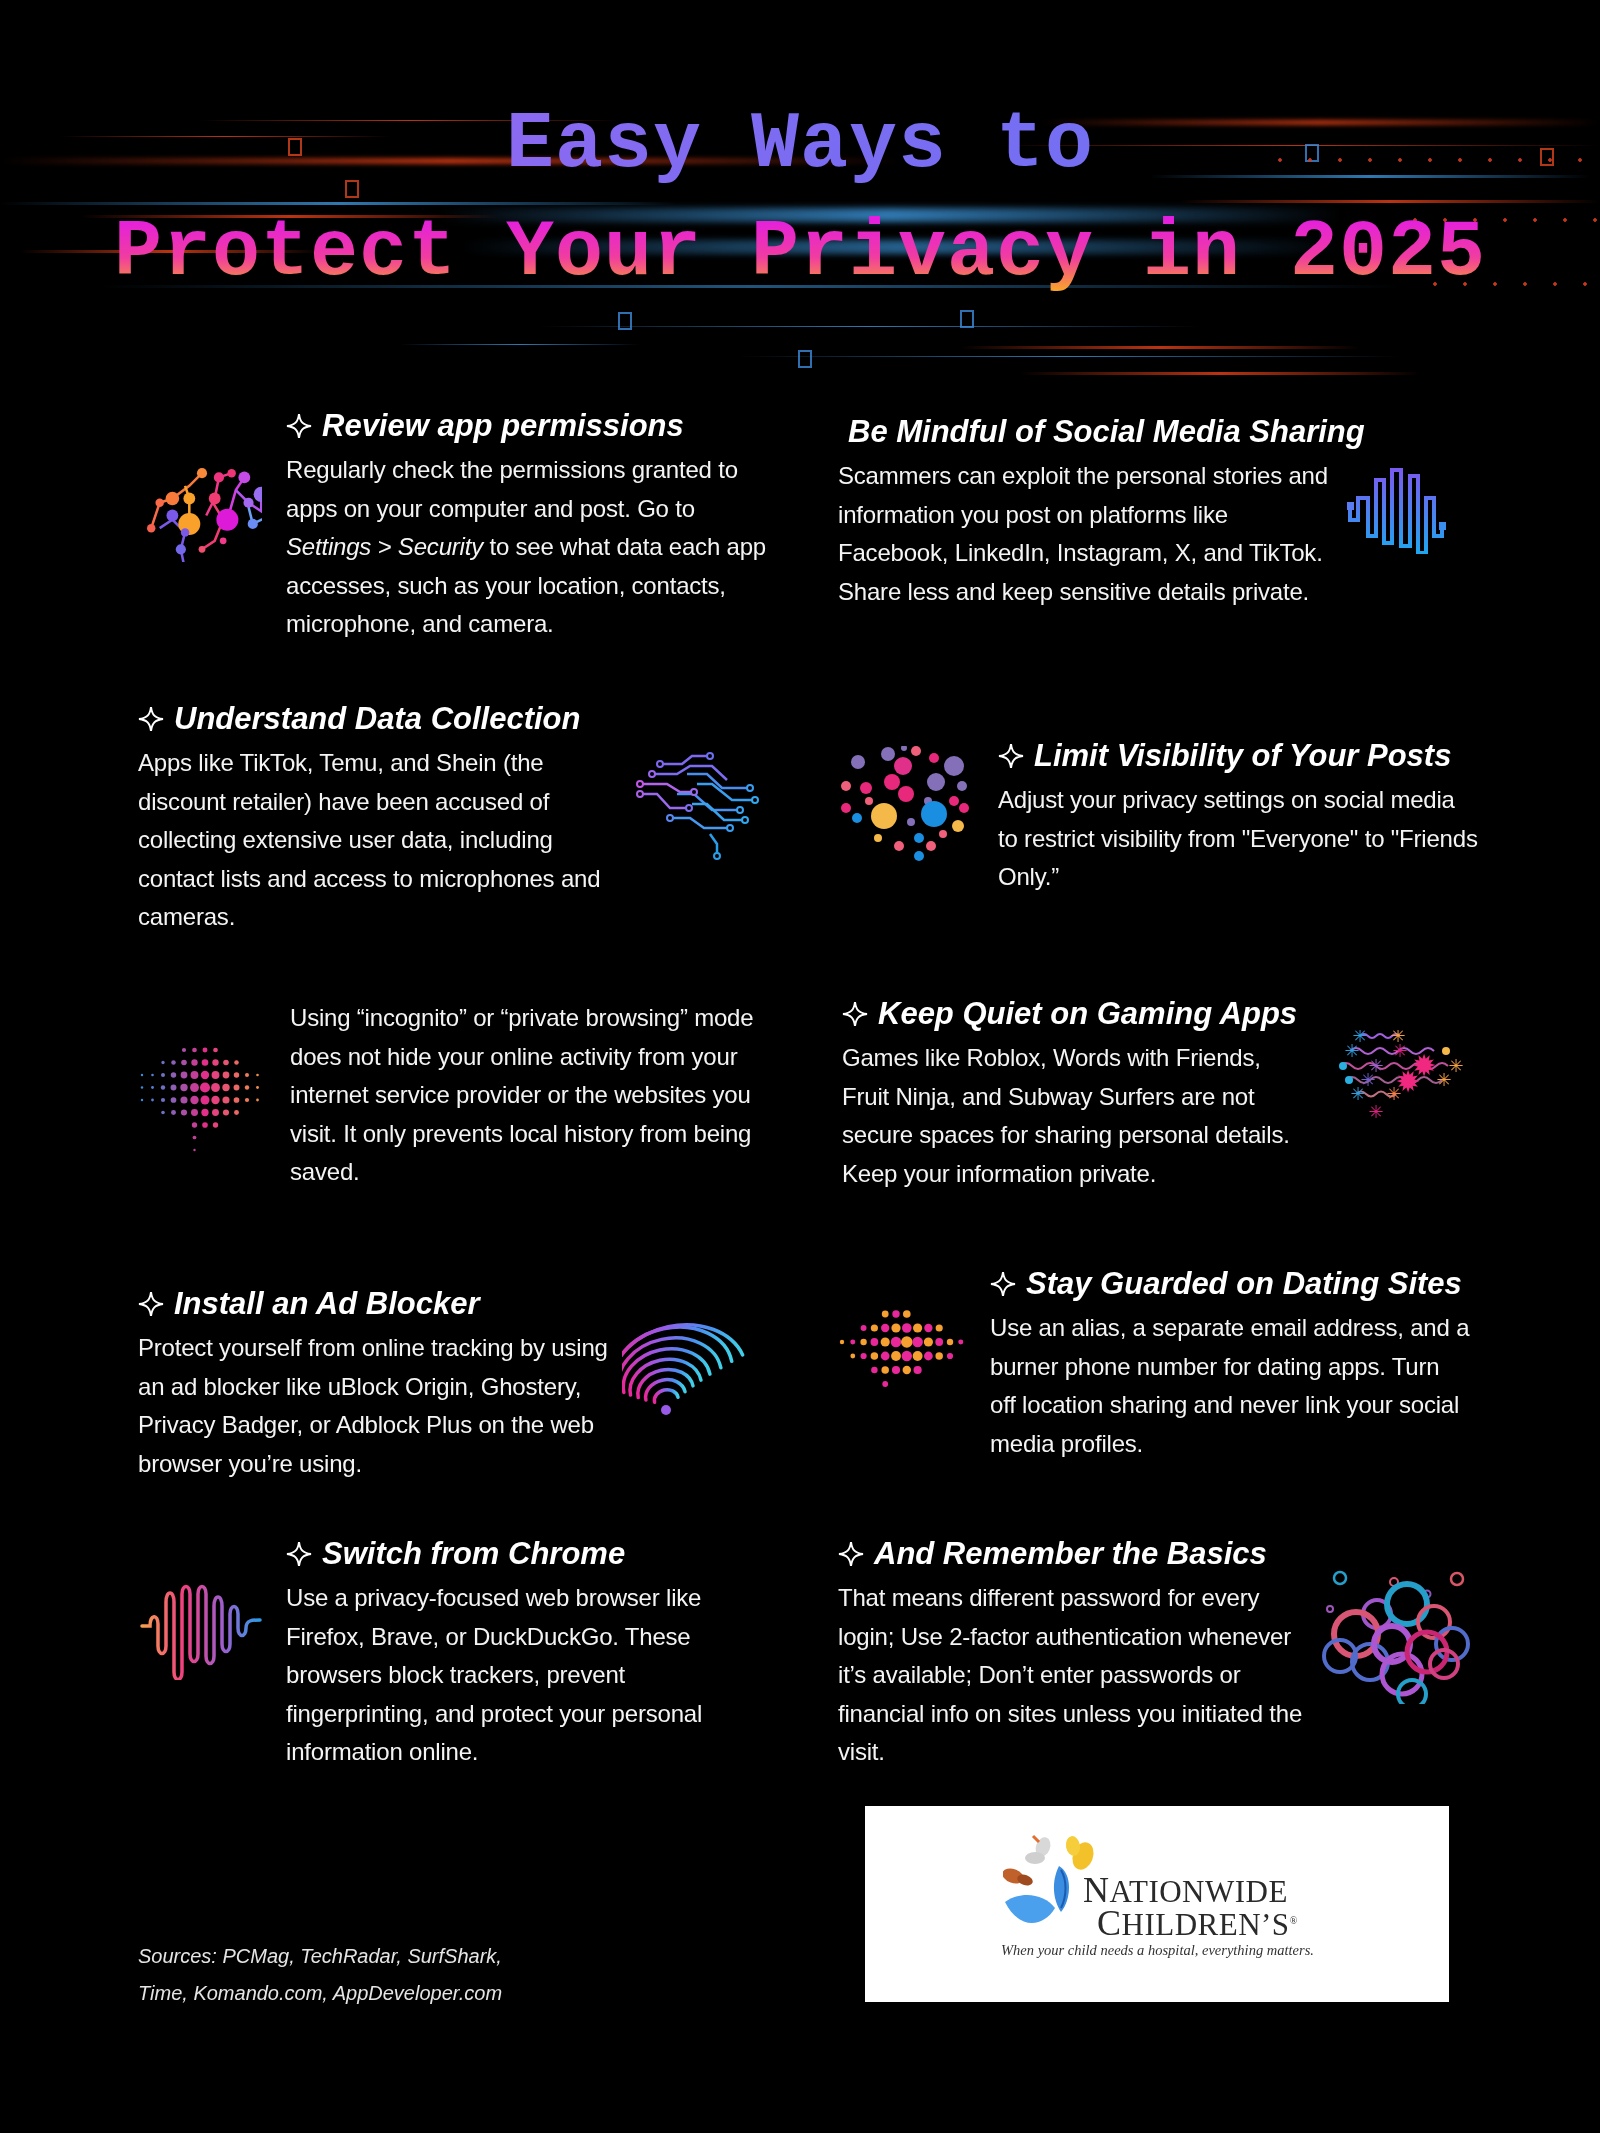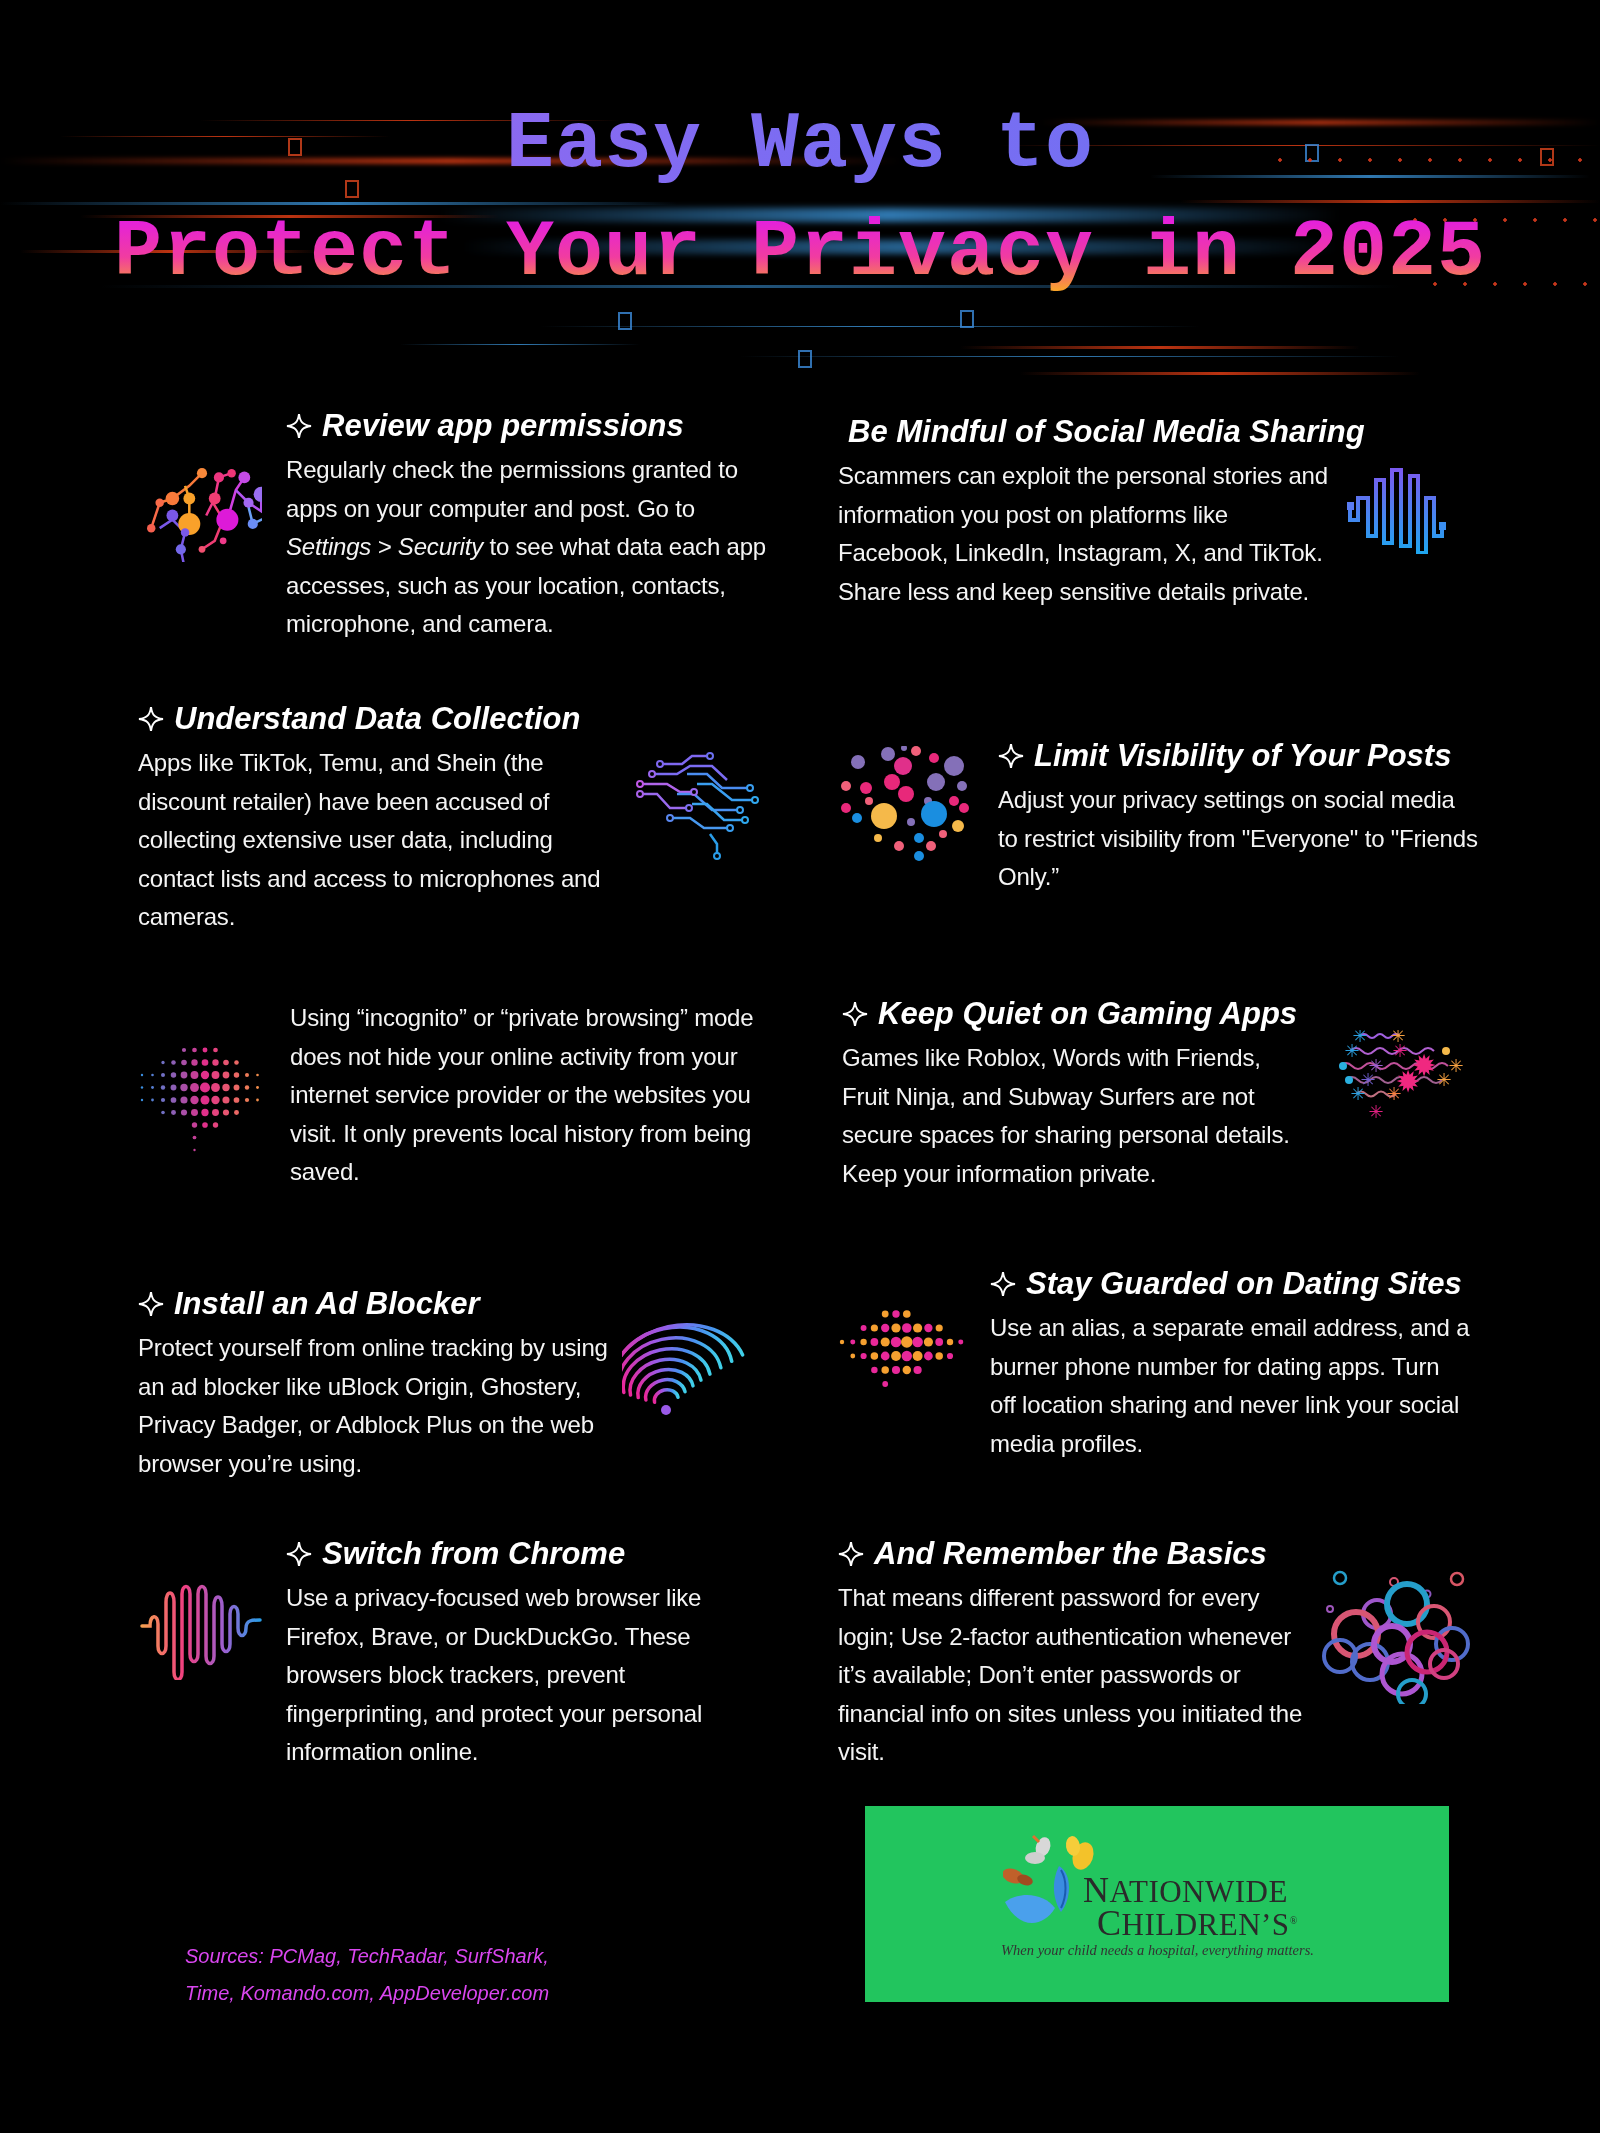--- a/index.html
+++ b/index.html
@@ -22,23 +22,23 @@
     .title-2 { top: 205px; font-size: 80px; line-height: 95px; color: #ee2ad0; background: linear-gradient(180deg, #e21ce6 10%, #f13ca0 55%, #fbb31a 95%); -webkit-background-clip: text; background-clip: text; -webkit-text-fill-color: transparent; }
 
     .tip { position: absolute; }
     .tip-icon { position: absolute; }
     .tip-text { position: absolute; margin-top: 24px; }
     .tip-head { font-weight: bold; font-style: italic; font-size: 31px; line-height: 40px; white-space: nowrap; display: flex; align-items: center; }
     .sparkle { display: inline-block; width: 26px; height: 26px; margin-right: 10px; }
     .tip-body { font-size: 24px; line-height: 38.5px; margin-top: 5px; color: #f4f4f4; letter-spacing: -0.2px; }
     .tip-body i { font-style: italic; }
 
-    .sources { position: absolute; left: 138px; top: 1938px; font-size: 20px; line-height: 37px; font-style: italic; color: #d946ef; margin-left: 47px; }
-
-    .logo-card { position: absolute; left: 865px; top: 1806px; width: 584px; height: 196px; background: #22c55e; }
+    .sources { position: absolute; left: 138px; top: 1938px; font-size: 20px; line-height: 37px; font-style: italic; color: #e5e5e5; }
+
+    .logo-card { position: absolute; left: 865px; top: 1806px; width: 584px; height: 196px; background: #ffffff; }
     .logo-name { position: absolute; left: 218px; top: 70px; font-family: "Liberation Serif", serif; color: #2a2a2a; font-size: 31px; line-height: 29px; letter-spacing: 0.5px; }
     .logo-name .big { font-size: 36px; }
     .logo-line2 { padding-left: 14px; }
     .logo-tag { position: absolute; left: 136px; top: 136px; font-family: "Liberation Serif", serif; font-style: italic; font-size: 14.5px; color: #333; white-space: nowrap; }
     .logo-reg { font-size: 10px; vertical-align: super; }
   </style>
 </head>
 <body>
 
 <div class="hero">

